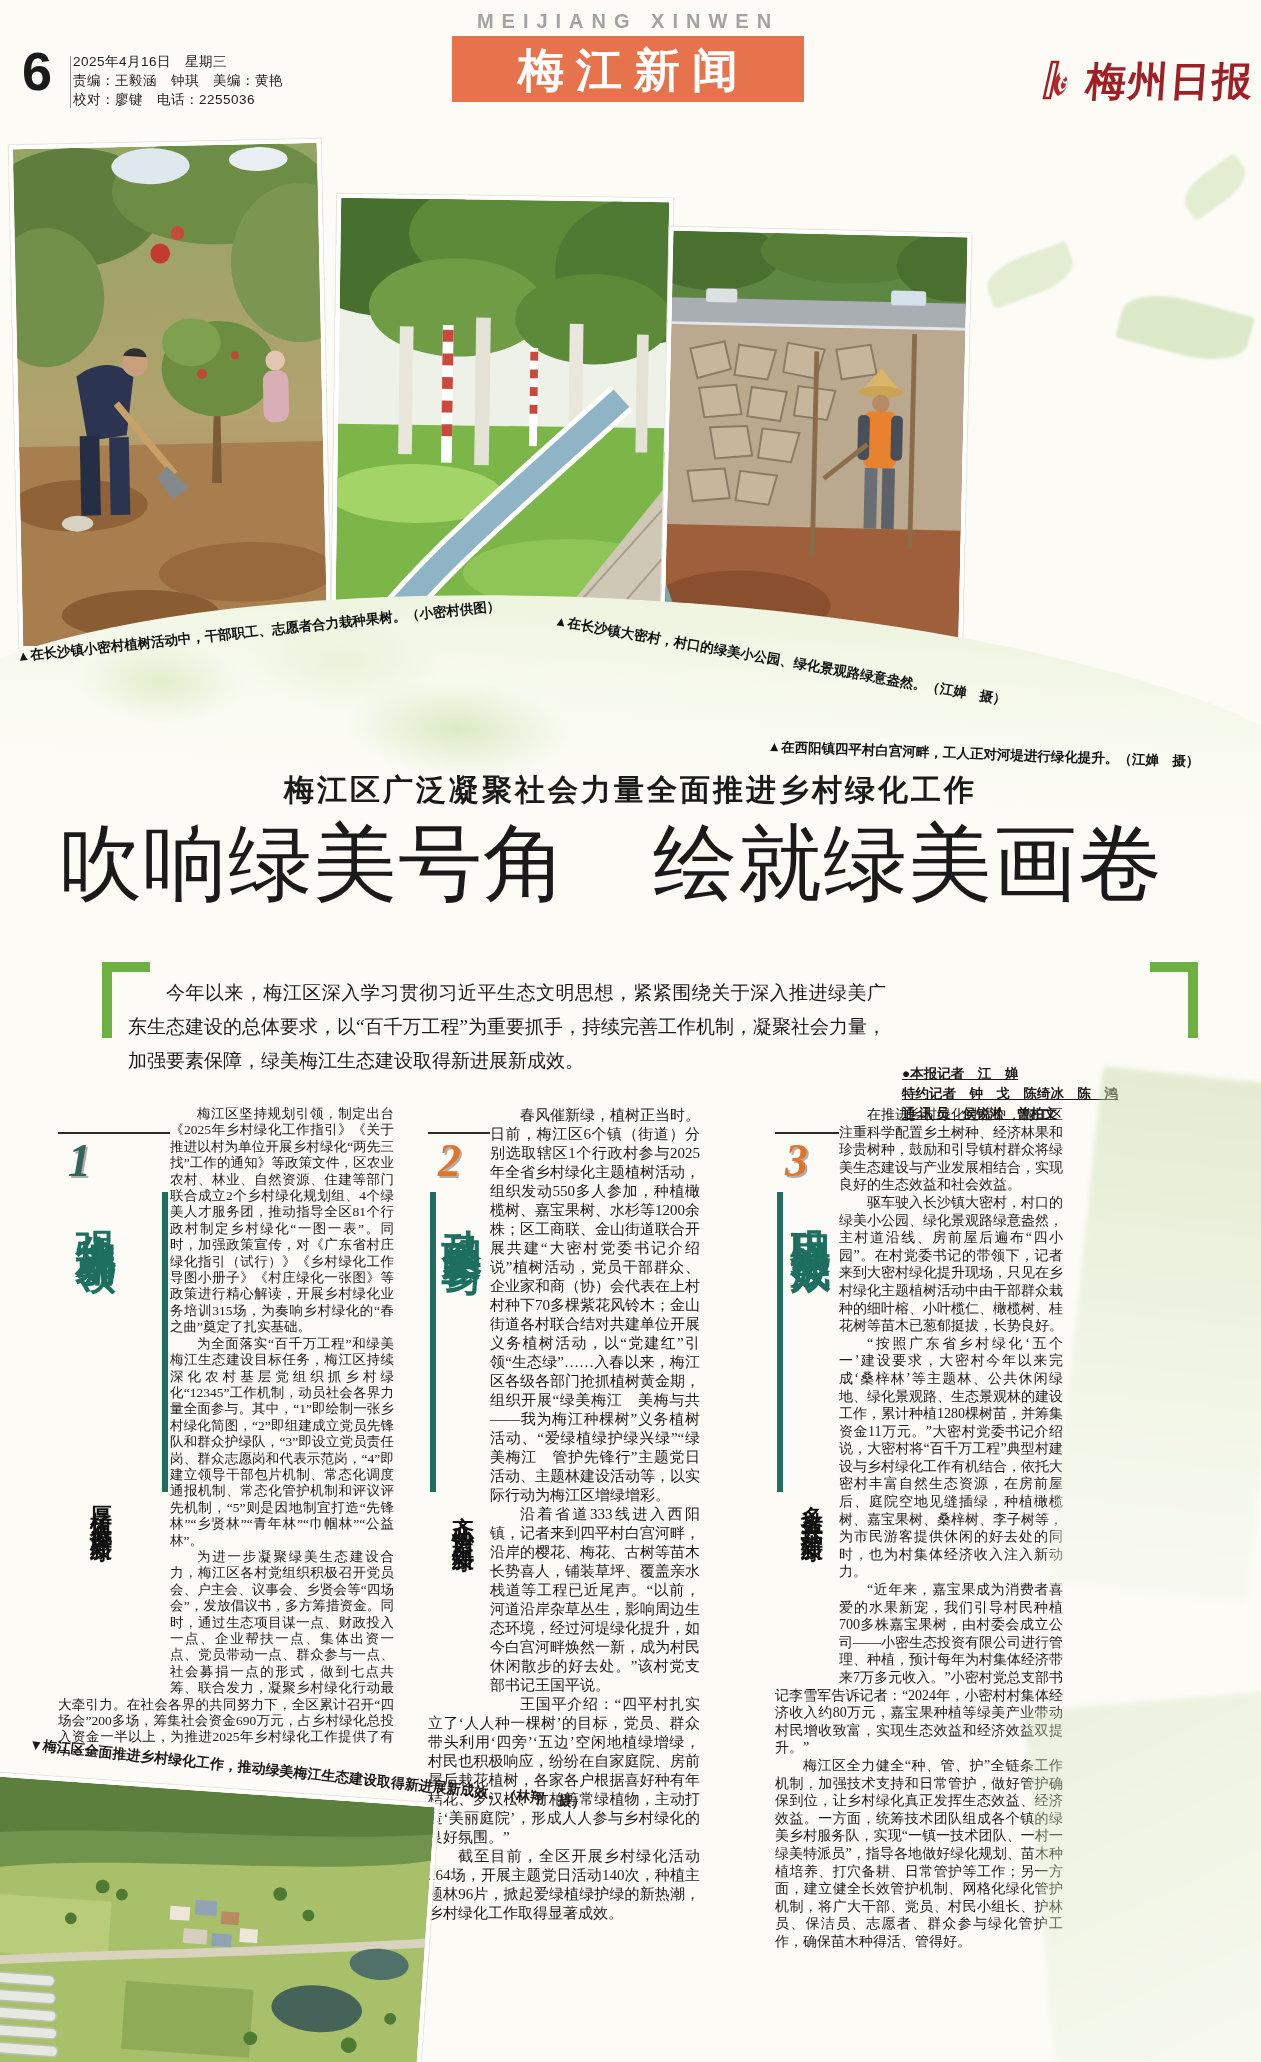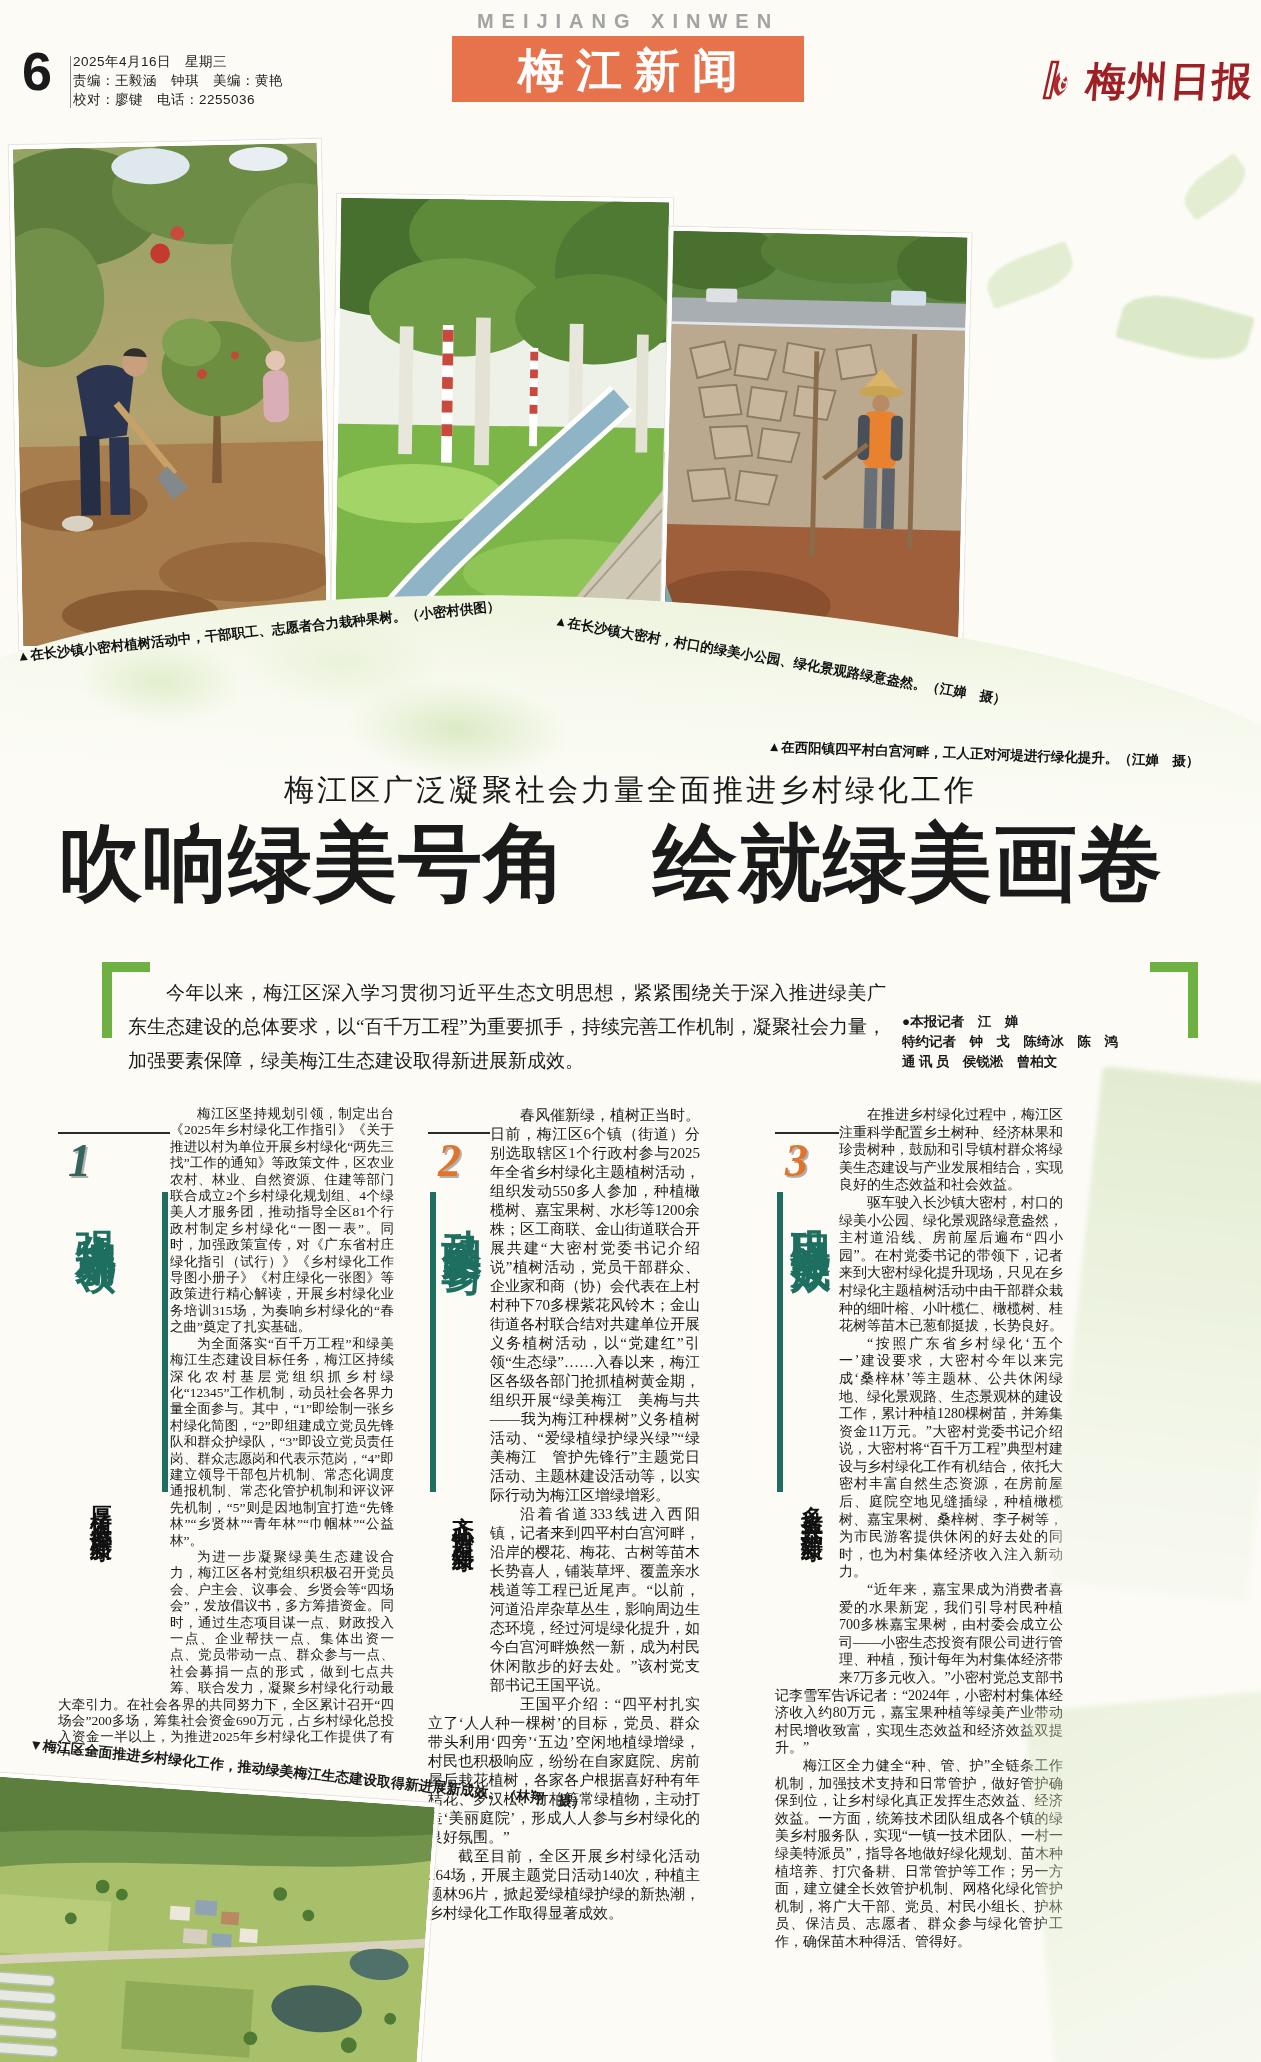--- a/index.html
+++ b/index.html
@@ -25,28 +25,28 @@
   .arc{position:absolute;left:-110px;top:600px;width:1500px;height:200px;
        background:
          radial-gradient(120px 60px at 18% 55%, #dcebc4cc, transparent 70%),
          radial-gradient(160px 70px at 38% 70%, #cfe4b3b5, transparent 70%),
          radial-gradient(140px 70px at 30% 40%, #e8f1d6cc, transparent 70%),
          linear-gradient(180deg,#eef4df 0%,#f8faf0 55%,#fcfbf6 100%);
        border-radius:50% 50% 0 0 / 100% 100% 0 0;transform:rotate(3.4deg);z-index:5;}
   .collage-cap{position:absolute;z-index:6;font-family:"Liberation Sans",sans-serif;font-weight:bold;font-size:13.5px;color:#111;white-space:nowrap;transform-origin:left top;}
 
   
-  .kicker{position:absolute;left:0;top:770px;width:1261px;text-align:center;font-size:30px;font-weight:normal;letter-spacing:3px;z-index:7;}
-  .headline{position:absolute;left:0;top:818px;width:1221px;text-align:center;font-size:84px;font-weight:700;letter-spacing:1px;line-height:1.1;z-index:7;}
+  .kicker{position:absolute;left:0;top:770px;width:1261px;text-align:center;font-size:30px;font-weight:bold;letter-spacing:3px;z-index:7;}
+  .headline{position:absolute;left:0;top:818px;width:1221px;text-align:center;font-size:84px;font-weight:400;letter-spacing:1px;line-height:1.1;z-index:7;}
 
   
   .bracket-l{position:absolute;left:102px;top:962px;width:48px;height:76px;border-left:10px solid #6fb043;border-top:10px solid #6fb043;}
   .bracket-r{position:absolute;left:1150px;top:962px;width:48px;height:76px;border-right:10px solid #6fb043;border-top:10px solid #6fb043;}
   .lead-text{position:absolute;left:128px;top:976px;width:758px;font-size:19px;line-height:34px;text-align:justify;text-indent:2em;}
-  .credits{position:absolute;left:902px;top:1012px;width:266px;font-size:13.5px;line-height:20px;font-weight:bold;}
+  .credits{position:absolute;left:902px;top:1064px;width:266px;font-size:13.5px;line-height:20px;font-weight:bold;text-decoration:underline;}
 
   
   .col{position:absolute;overflow:hidden;}
   .col p{font-size:13.5px;line-height:16.4px;text-align:justify;text-indent:2em;margin:0;}
   .col.c2 p{font-size:15px;line-height:19px;}
   .col.c3 p{font-size:14px;line-height:17.6px;}
   .hblock{float:left;position:relative;}
   .hrule{height:2px;background:#2a2a2a;margin:26px 0 4px 0;}
   .hnum{font-size:46px;font-weight:bold;font-style:italic;line-height:1;margin-left:10px;text-shadow:2px 2px 0 rgba(0,0,0,.3);}
   .htitle{position:absolute;writing-mode:vertical-rl;text-orientation:upright;font-size:40px;font-weight:bold;

